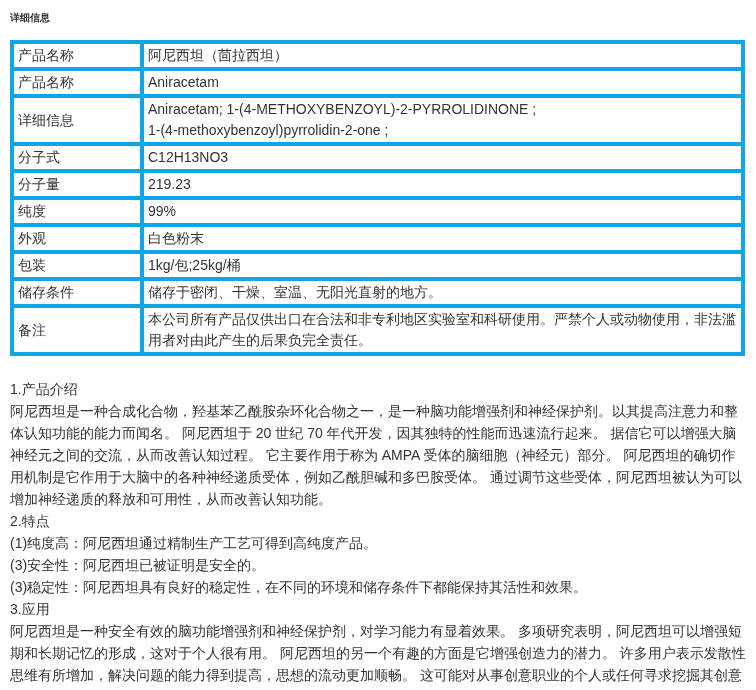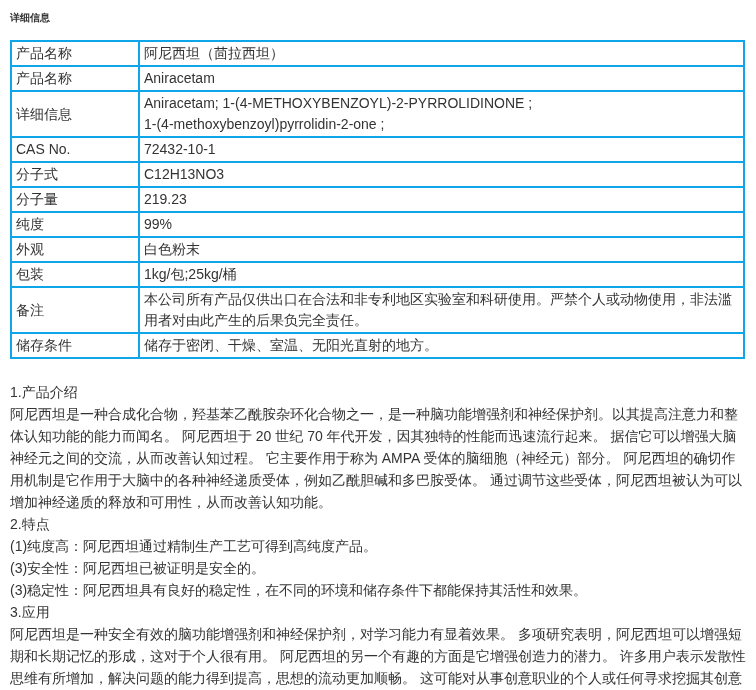--- a/index.html
+++ b/index.html
@@ -23,21 +23,21 @@
     color: #333333;
     margin: 0 0 13px 0;
     line-height: 18px;
   }
   table.spec {
     width: 735px;
     border-collapse: collapse;
     table-layout: fixed;
   }
   table.spec td {
-    border: 2px solid #0ea5e9;
+    border: 4px solid #0ea5e9;
     font-size: 14px;
     line-height: 21px;
     padding: 1px 4px 1px 4px;
     color: #333333;
     vertical-align: middle;
     word-break: break-word;
   }
   table.spec td.lbl {
     width: 118px;
   }
@@ -71,50 +71,46 @@
       <tr>
         <td class="lbl">产品名称</td>
         <td class="val">Aniracetam</td>
       </tr>
       <tr>
         <td class="lbl">详细信息</td>
         <td class="val">Aniracetam; 1-(4-METHOXYBENZOYL)-2-PYRROLIDINONE ;
 1-(4-methoxybenzoyl)pyrrolidin-2-one ;</td>
       </tr>
       <tr>
-        <td class="lbl">CAS No.</td>
-        <td class="val">72432-10-1</td>
-      </tr>
-      <tr>
         <td class="lbl">分子式</td>
         <td class="val">C12H13NO3</td>
       </tr>
       <tr>
         <td class="lbl">分子量</td>
         <td class="val">219.23</td>
       </tr>
       <tr>
         <td class="lbl">纯度</td>
         <td class="val">99%</td>
       </tr>
       <tr>
         <td class="lbl">外观</td>
         <td class="val">白色粉末</td>
       </tr>
       <tr>
         <td class="lbl">包装</td>
         <td class="val">1kg/包;25kg/桶</td>
       </tr>
       <tr>
+        <td class="lbl">储存条件</td>
+        <td class="val">储存于密闭、干燥、室温、无阳光直射的地方。</td>
+      </tr>
+      <tr>
         <td class="lbl">备注</td>
         <td class="val">本公司所有产品仅供出口在合法和非专利地区实验室和科研使用。严禁个人或动物使用，非法滥用者对由此产生的后果负完全责任。</td>
-      </tr>
-      <tr>
-        <td class="lbl">储存条件</td>
-        <td class="val">储存于密闭、干燥、室温、无阳光直射的地方。</td>
       </tr>
     </tbody>
   </table>
 
   <div class="sections">
     <p>1.产品介绍</p>
     <p>阿尼西坦是一种合成化合物，羟基苯乙酰胺杂环化合物之一，是一种脑功能增强剂和神经保护剂。以其提高注意力和整体认知功能的能力而闻名。 阿尼西坦于 20 世纪 70 年代开发，因其独特的性能而迅速流行起来。 据信它可以增强大脑神经元之间的交流，从而改善认知过程。 它主要作用于称为 AMPA 受体的脑细胞（神经元）部分。 阿尼西坦的确切作用机制是它作用于大脑中的各种神经递质受体，例如乙酰胆碱和多巴胺受体。 通过调节这些受体，阿尼西坦被认为可以增加神经递质的释放和可用性，从而改善认知功能。</p>
 
     <p>2.特点</p>
     <p>(1)纯度高：阿尼西坦通过精制生产工艺可得到高纯度产品。</p>

